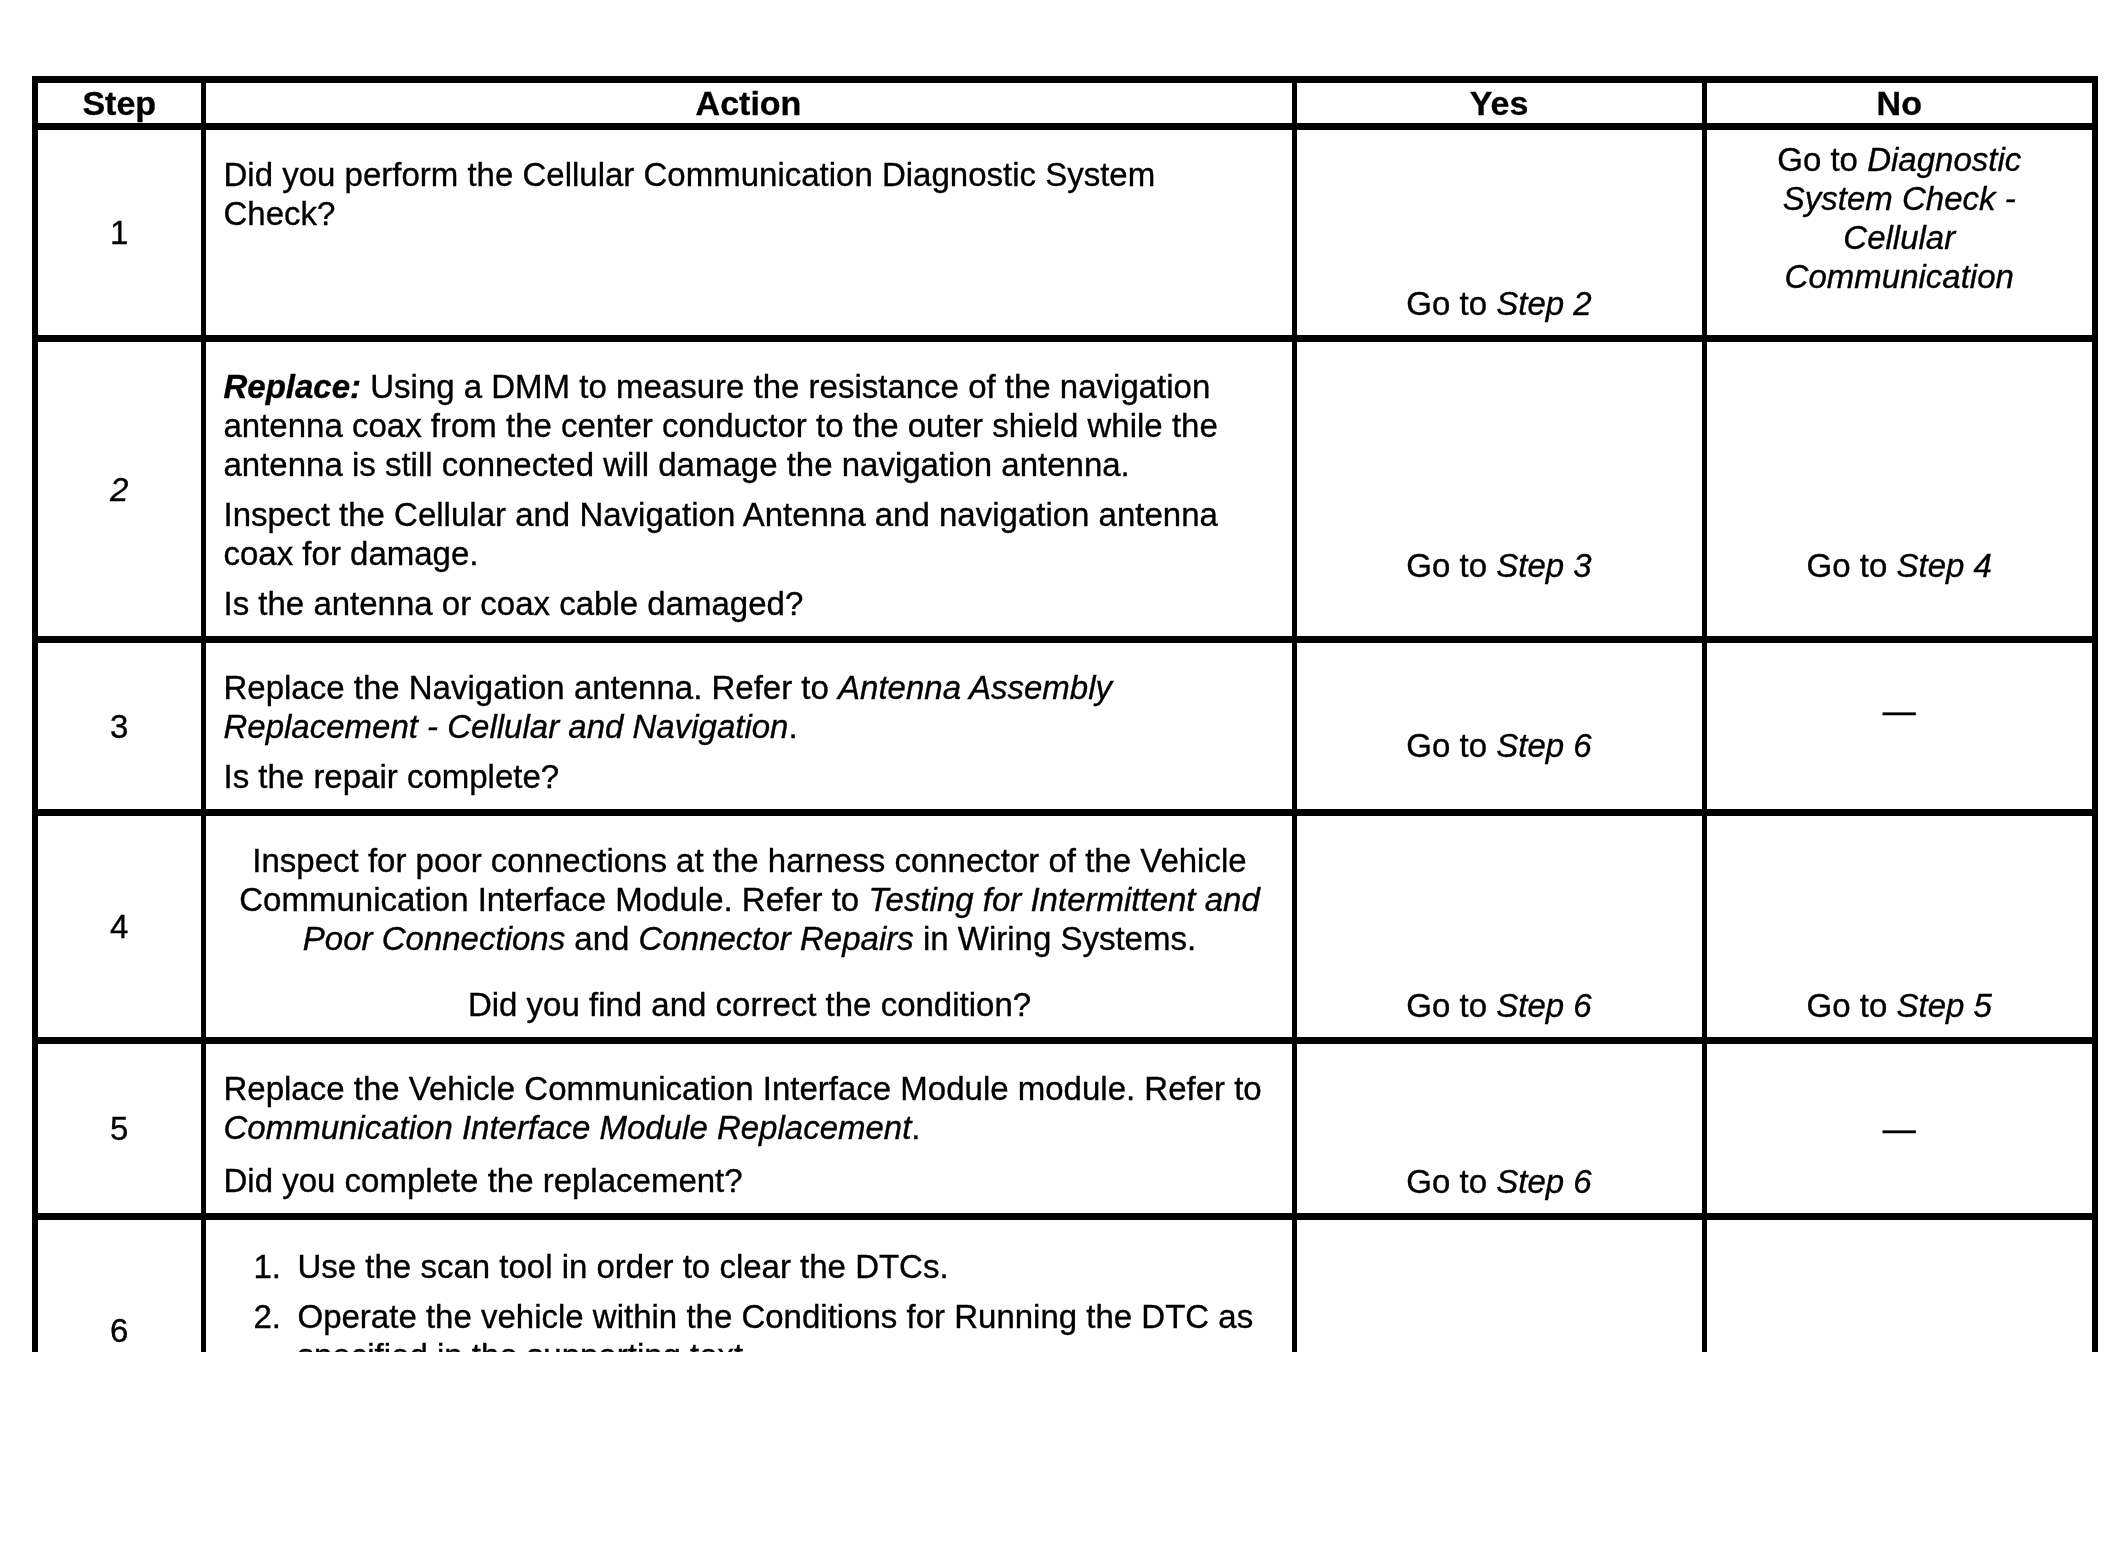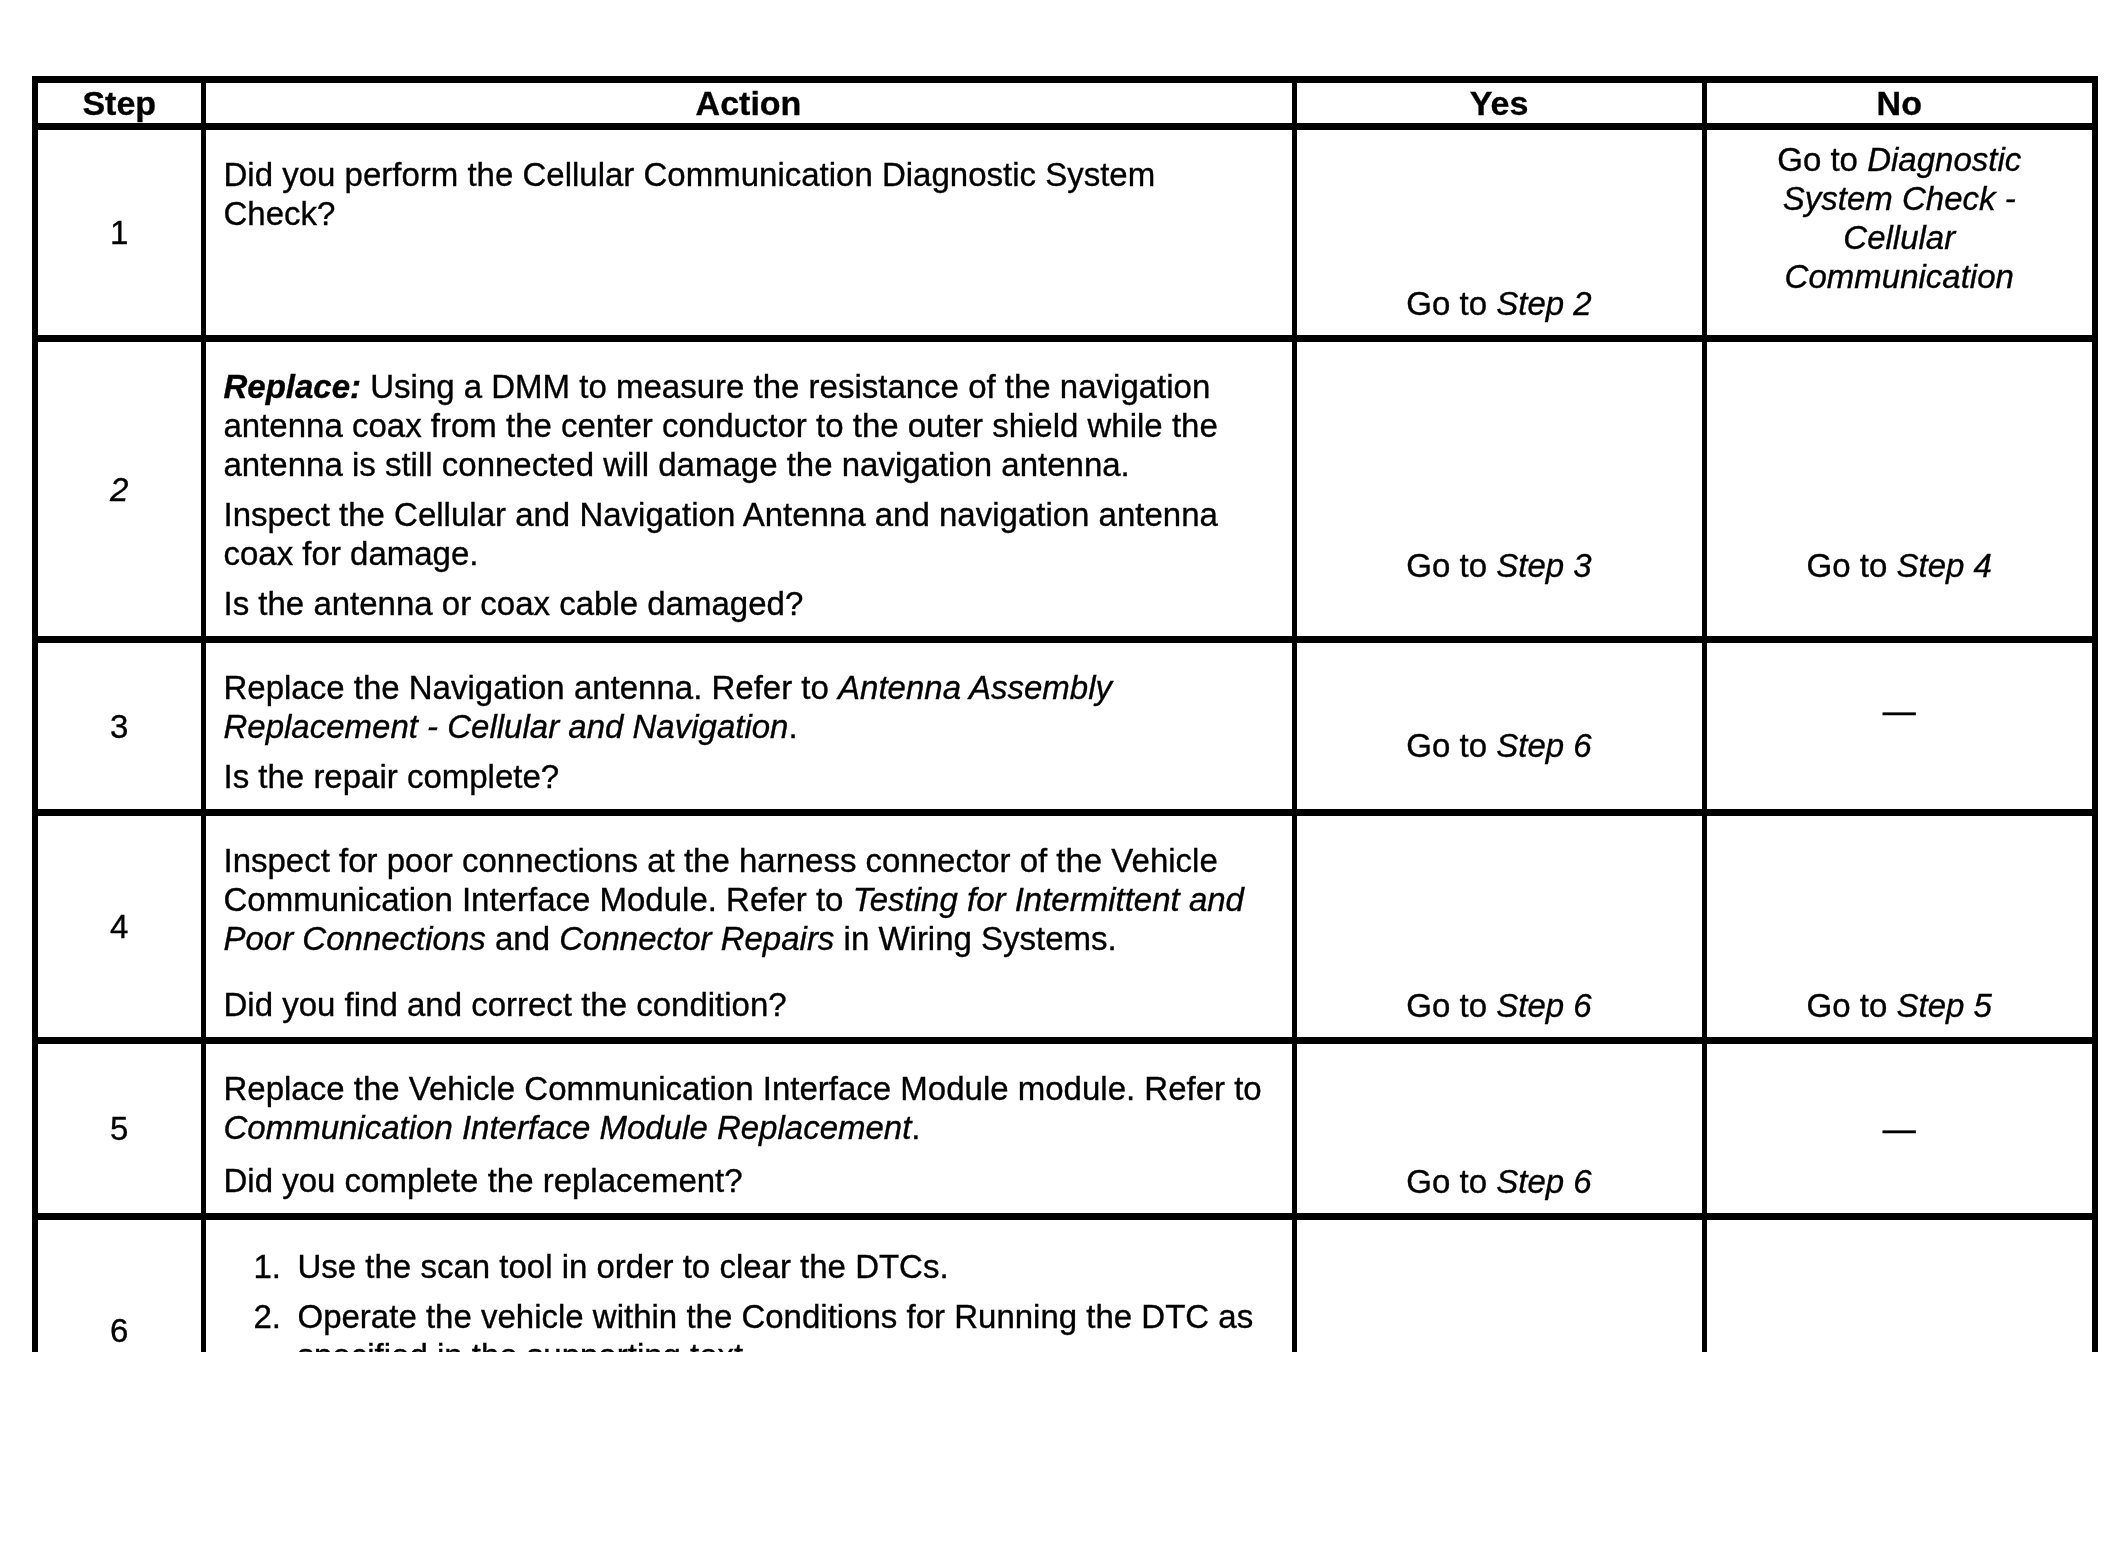--- a/index.html
+++ b/index.html
@@ -41,21 +41,21 @@
     padding:8px 18px 12px;align-items:center;justify-content:flex-end;
     text-align:center;font-size:33px;line-height:39px;
   }
   td.yn-col .box.v-top{justify-content:flex-start;padding-top:10px;}
   td.yn-col .box.v-middle{justify-content:center;padding-bottom:8px;}
   tr.r6 td.yn-col .box{padding-bottom:46px;}
   
   tr.r1 .box{min-height:205px;}
   tr.r2 .box{min-height:255px;}
   tr.r3 .box{min-height:134px;}
-  tr.r4 .box{min-height:221px;}
+  tr.r4 .box{min-height:221px;text-align:center;}
   tr.r5 .box{min-height:169px;}
   tr.r6 .box{min-height:220px;}
   .figure-id{
     position:absolute;left:36px;top:1456px;
     font-size:30px;font-weight:600;letter-spacing:1px;margin-top:42px;
   }
 </style>
 </head>
 <body>
 

